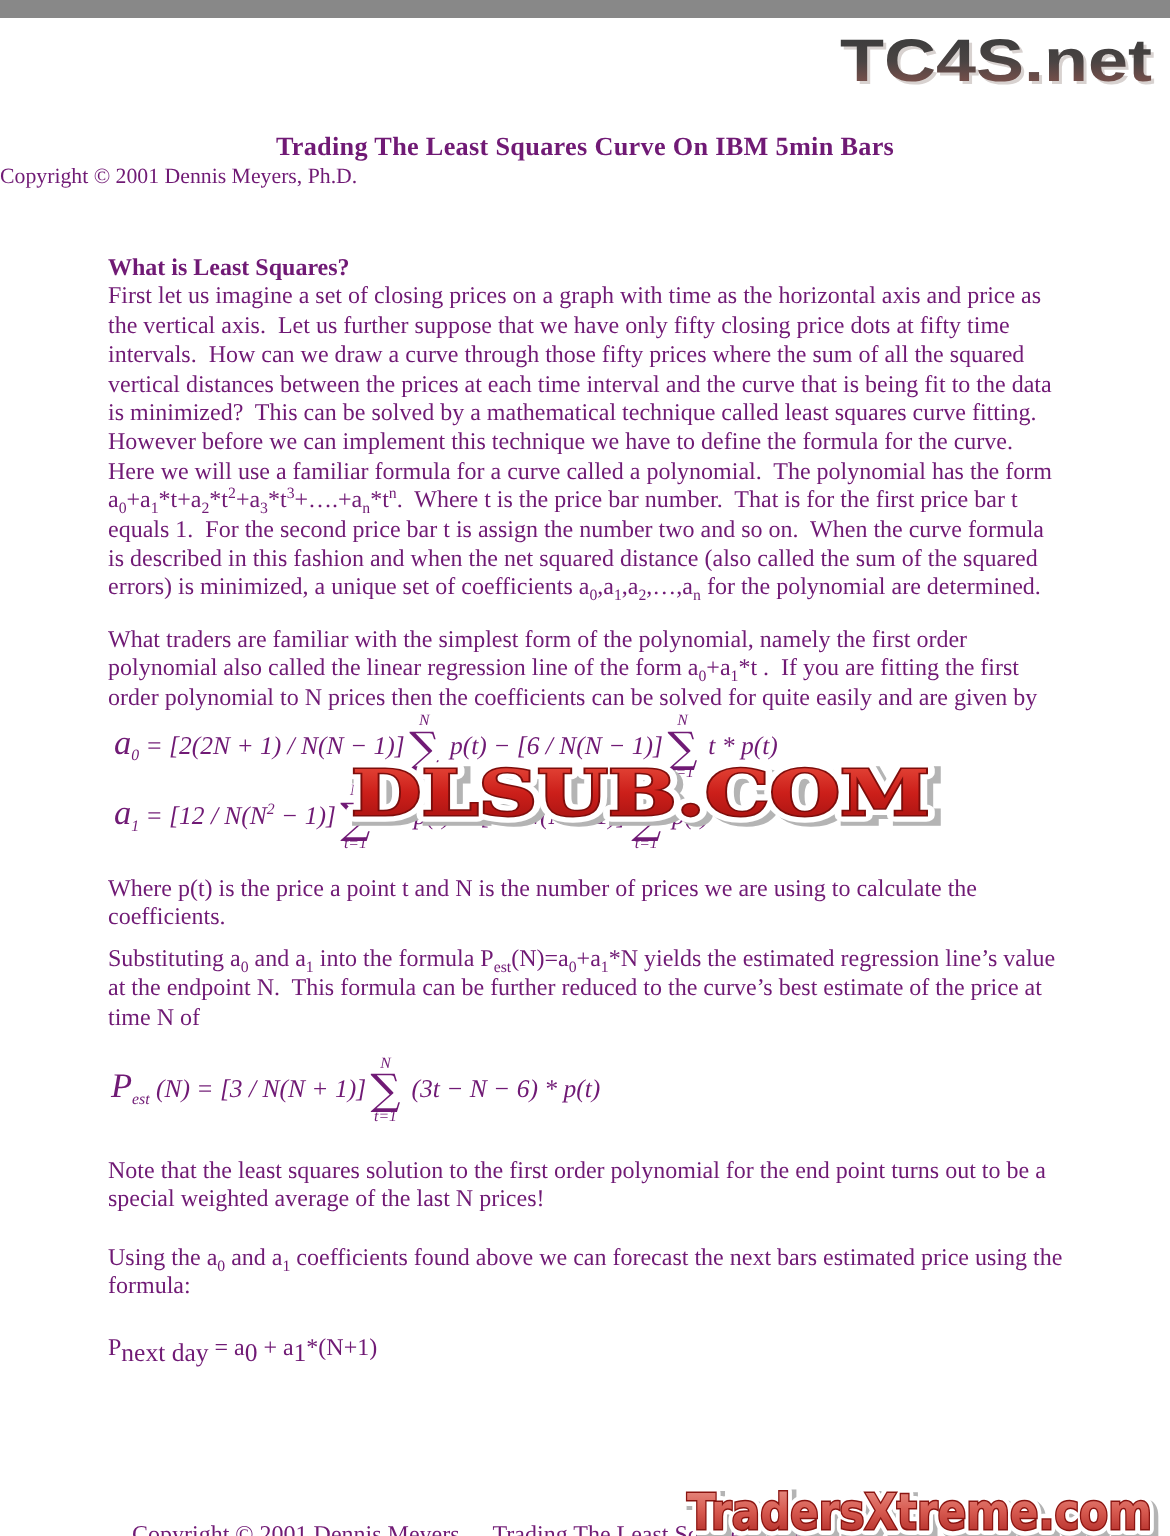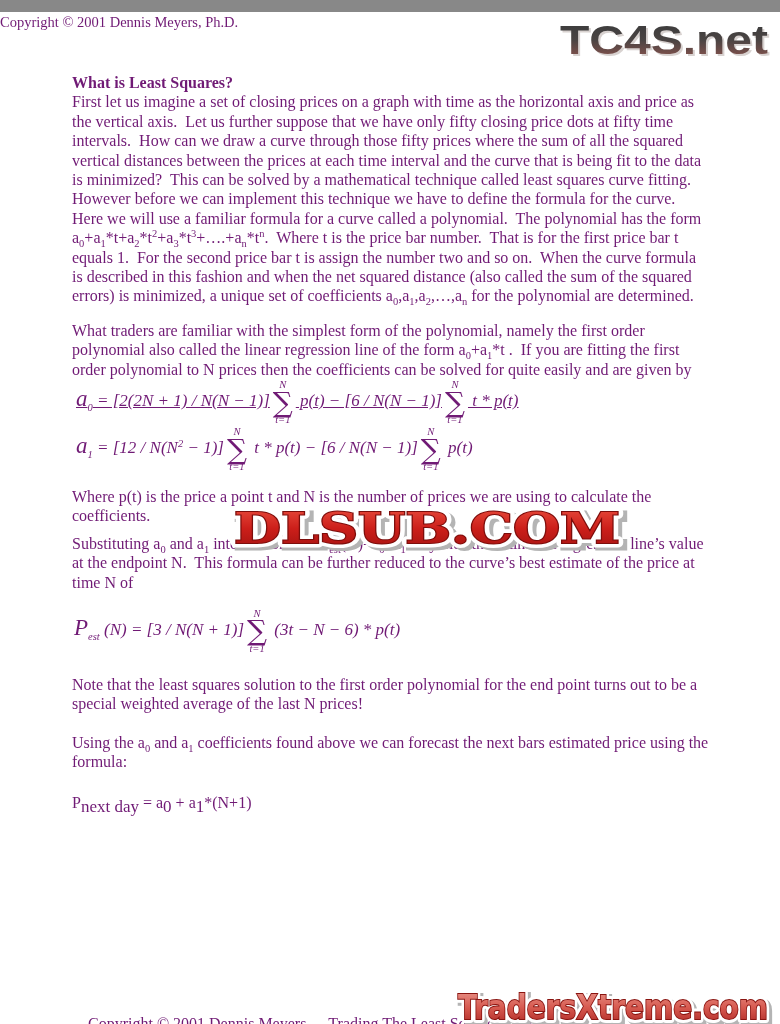--- a/index.html
+++ b/index.html
@@ -21,21 +21,21 @@
   .p4 { margin-top:8px; }
   .p5 { margin-top:20px; }
   .p6 { margin-top:19px;font-family:Liberation Serif, serif; }
   .formula { font-style:italic; font-size:17px; white-space:nowrap; }
   .formula sub { font-size:10.5px; line-height:0; }
   .formula sup { font-size:10.5px; line-height:0; }
   .fvar { font-size:23px; }
   .sum { display:inline-flex; flex-direction:column; align-items:center; vertical-align:middle; margin:0 3px; }
   .sum .lim { font-size:10.5px; line-height:1.1; }
   .sum .sigma { font-size:28px; line-height:0.85; font-style:normal; font-family:"DejaVu Serif", serif; }
-  .formula-a0 { margin:0 0 0 4px;text-decoration:underline; }
+  .formula-a0 { margin:0 0 0 4px; }
   .formula-a1 { margin:0 0 0 4px; }
   .formula-pest { margin:16px 0 0 2px; }
   .formula-pnext { margin:22px 0 0 0; font-style:normal; font-size:16px; }
   .formula-pnext sub { font-size:17px; }
   .watermark-center { position:absolute; left:222px; top:487px; }
   .watermark-bottom { position:absolute; left:450px; top:971px; }
   .footer { position:absolute; top:985px; left:72px; font-size:16px; white-space:pre; }
   .footer .sep { display:inline-block; width:22px; }
   svg text { font-weight:bold; }
 </style>
@@ -49,20 +49,21 @@
       <linearGradient id="gTC" x1="0" y1="0" x2="0" y2="1">
         <stop offset="0.15" stop-color="#3d3d3d"></stop>
         <stop offset="0.5" stop-color="#4a4443"></stop>
         <stop offset="0.95" stop-color="#8a544e"></stop>
       </linearGradient>
     </defs>
     <text x="8" y="42" font-family="Liberation Sans, sans-serif" font-size="40" fill="#d8d2d0" textLength="208" lengthAdjust="spacingAndGlyphs">TC4S.net</text>
     <text x="6" y="40" font-family="Liberation Sans, sans-serif" font-size="40" fill="url(#gTC)" textLength="208" lengthAdjust="spacingAndGlyphs">TC4S.net</text>
   </svg>
 
+  <div class="doc-title">Trading The Least Squares Curve On IBM 5min Bars</div>
   <div class="doc-subtitle">Copyright © 2001 Dennis Meyers, Ph.D.</div>
 
   <div class="content">
     <div class="heading">What is Least Squares?</div>
     <div class="para p1"><span>First let us imagine a set of closing prices on a graph with time as the horizontal axis and price as the vertical axis.  Let us further suppose that we have only fifty closing price dots at fifty time intervals.  How can we draw a curve through those fifty prices where the sum of all the squared vertical distances between the prices at each time interval and the curve that is being fit to the data is minimized?  This can be solved by a mathematical technique called least squares curve fitting.  However before we can implement this technique we have to define the formula for the curve.  Here we will use a familiar formula for a curve called a polynomial.  The polynomial has the form a</span><sub>0</sub><span>+a</span><sub>1</sub><span>*t+a</span><sub>2</sub><span>*t</span><sup>2</sup><span>+a</span><sub>3</sub><span>*t</span><sup>3</sup><span>+….+a</span><sub>n</sub><span>*t</span><sup>n</sup><span>.  Where t is the price bar number.  That is for the first price bar t equals 1.  For the second price bar t is assign the number two and so on.  When the curve formula is described in this fashion and when the net squared distance (also called the sum of the squared errors) is minimized, a unique set of coefficients a</span><sub>0</sub><span>,a</span><sub>1</sub><span>,a</span><sub>2</sub><span>,…,a</span><sub>n</sub><span> for the polynomial are determined.</span></div>
     <div class="para p2"><span>What traders are familiar with the simplest form of the polynomial, namely the first order polynomial also called the linear regression line of the form a</span><sub>0</sub><span>+a</span><sub>1</sub><span>*t .  If you are fitting the first order polynomial to N prices then the coefficients can be solved for quite easily and are given by</span></div>
     <div class="formula formula-a0"><span class="fvar">a</span><sub>0</sub><span> = [2(2N + 1) / N(N − 1)]</span><span class="sum">
           <span class="lim">N</span>
           <span class="sigma">∑</span>
           <span class="lim">t=1</span>

